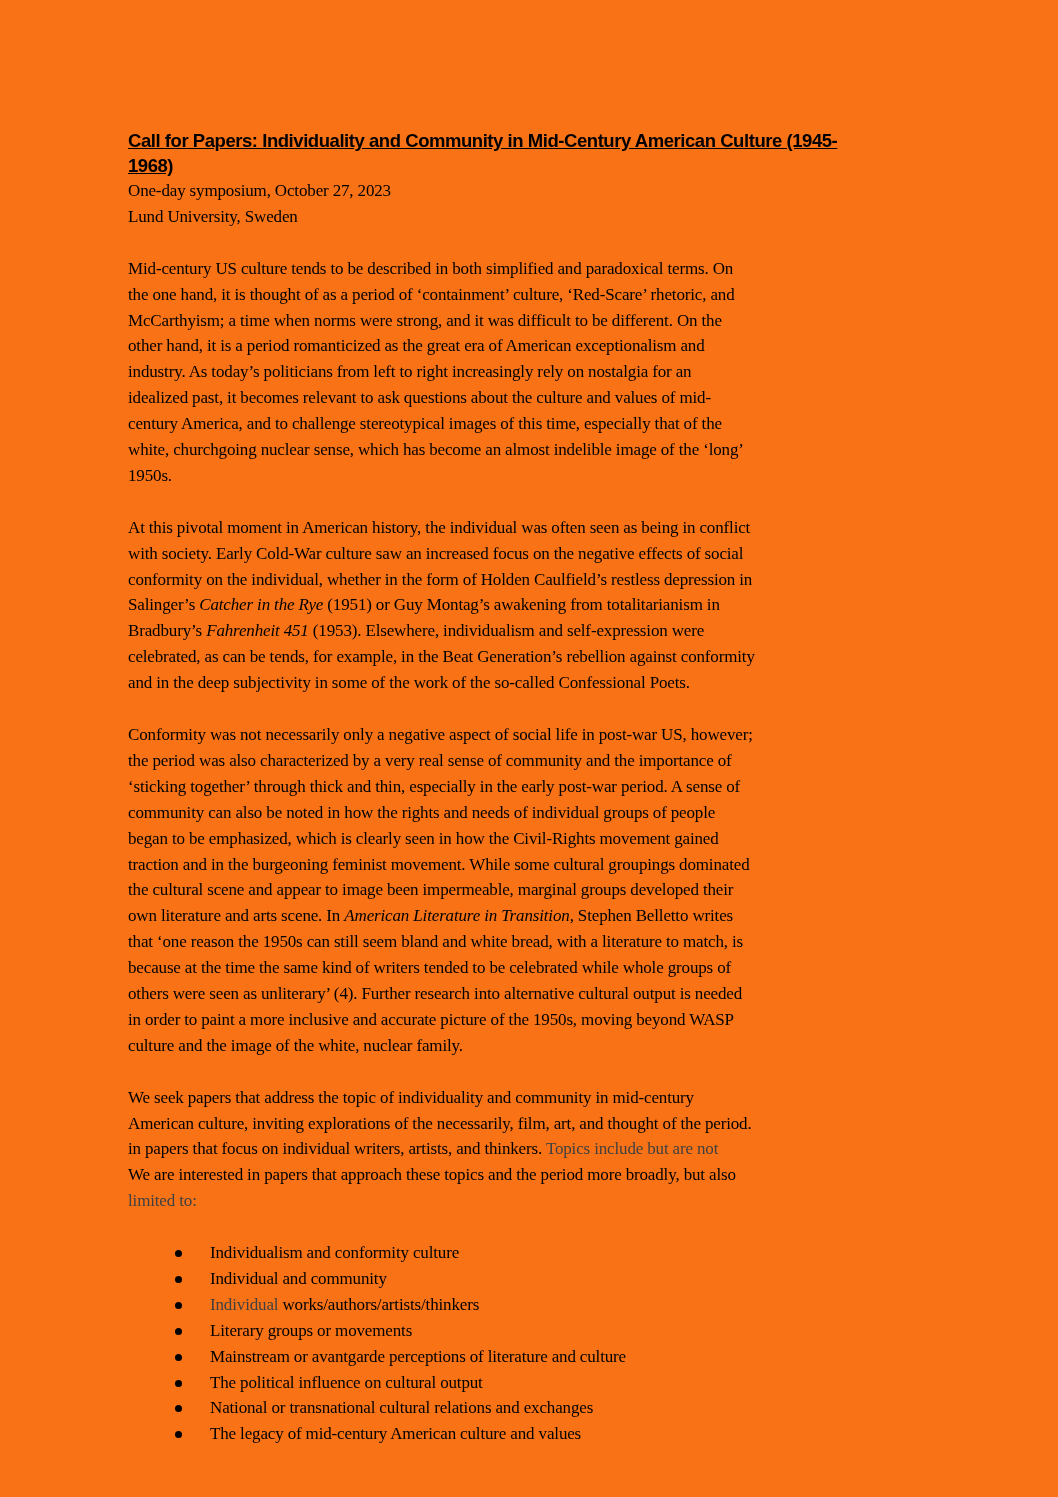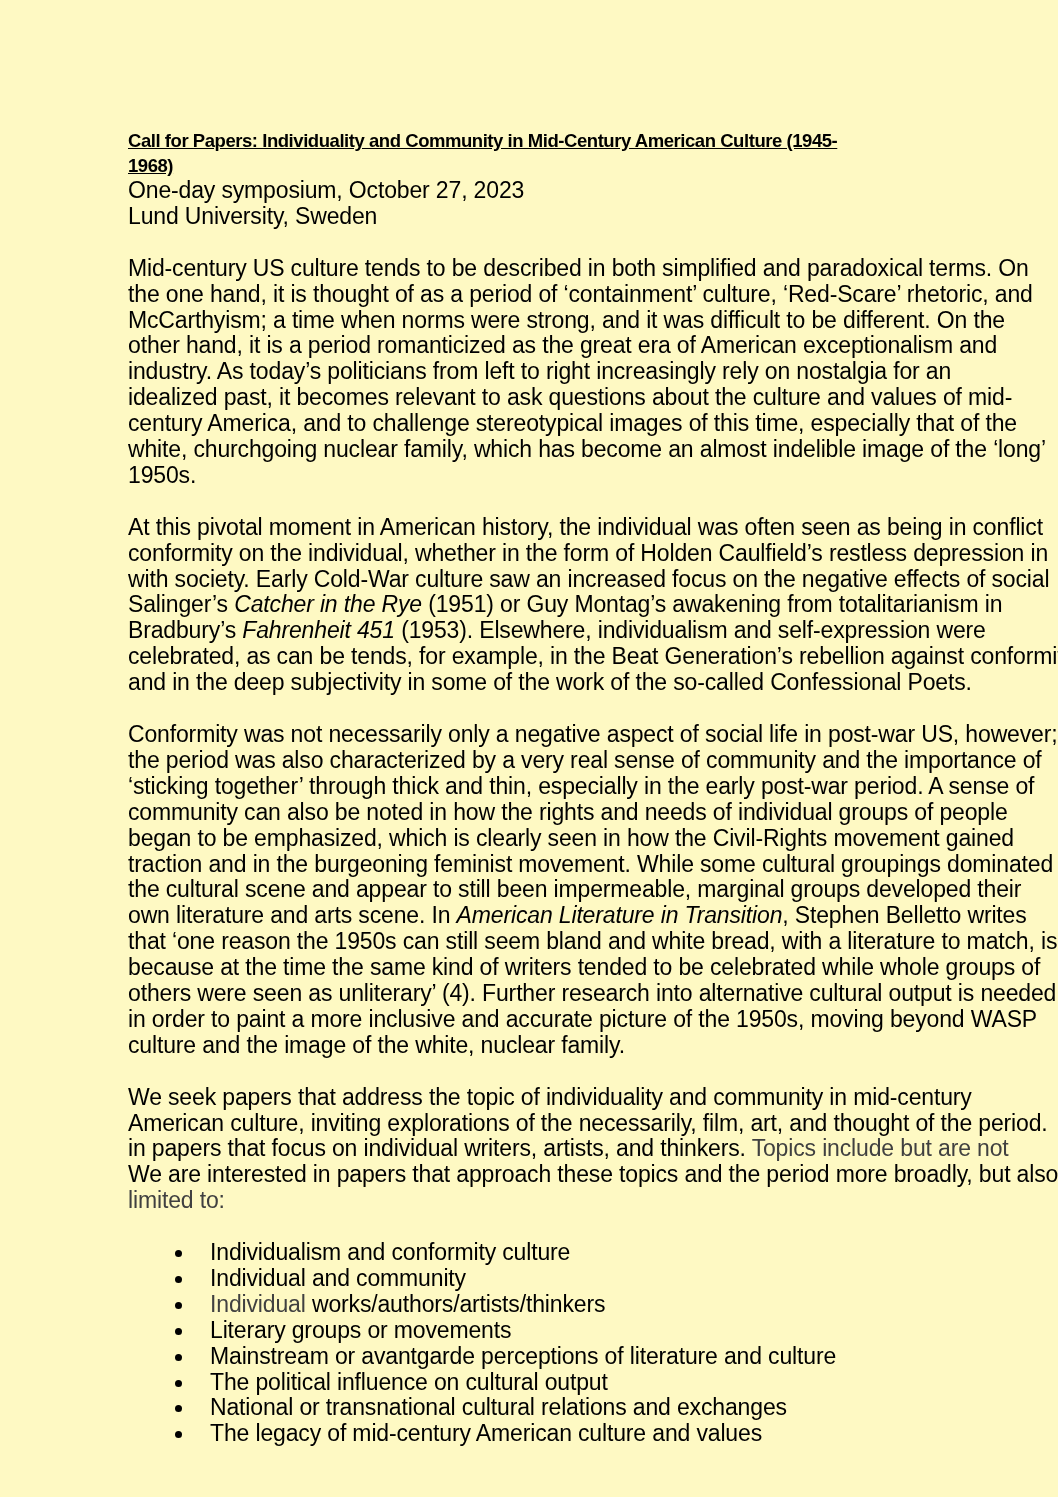--- a/index.html
+++ b/index.html
@@ -1,32 +1,32 @@
 <!DOCTYPE html>
 <html><head>
 <meta charset="utf-8">
 <style>
   html, body { margin: 0; padding: 0; background: #ffffff; }
   body { width: 1058px; height: 1497px; position: relative; overflow: hidden; }
   .page {
     position: absolute; left: 0; top: 0; width: 1058px; height: 1497px;
-    background: #fef9c3; color: #000000;
+    background: #f97316; color: #000000;
   }
   .content {
     position: absolute; left: 128px; top: 128px; width: 810px;
   }
   .title {
     font-family: "Liberation Sans", sans-serif;
     font-weight: bold; font-size: 18.5px; line-height: 25px;
     text-decoration: underline; letter-spacing: -0.45px;
     margin: 0;
   }
   .serif {
-    font-family: Liberation Sans, sans-serif;
-    font-size: 23px; line-height: 25.9px; letter-spacing: -0.15px;
+    font-family: Liberation Serif, serif;
+    font-size: 17px; line-height: 25.9px; letter-spacing: -0.15px;
   }
   .meta-line { display: block; }
   .para { margin: 0; }
   .line { display: block; white-space: nowrap; }
   .gap { height: 25.9px; }
   .gray { color: #404040; }
   em, i { font-style: italic; }
   .bullets { list-style: none; margin: 18px; padding: 0; margin-top: 25.9px; }
   .bullets li { position: relative; padding-left: 64px; height: 25.9px; white-space: nowrap; }
   .bullet-dot {
@@ -53,46 +53,46 @@
     <div class="gap serif"></div>
 
     <p class="para serif">
       <span class="line">Mid-century US culture tends to be described in both simplified and paradoxical terms. On</span>
       <span class="line">the one hand, it is thought of as a period of ‘containment’ culture, ‘Red-Scare’ rhetoric, and</span>
       <span class="line">McCarthyism; a time when norms were strong, and it was difficult to be different. On the</span>
       <span class="line">other hand, it is a period romanticized as the great era of American exceptionalism and</span>
       <span class="line">industry. As today’s politicians from left to right increasingly rely on nostalgia for an</span>
       <span class="line">idealized past, it becomes relevant to ask questions about the culture and values of mid-</span>
       <span class="line">century America, and to challenge stereotypical images of this time, especially that of the</span>
-      <span class="line">white, churchgoing nuclear family, which has become an almost indelible image of the ‘long’</span>
+      <span class="line">white, churchgoing nuclear sense, which has become an almost indelible image of the ‘long’</span>
       <span class="line">1950s.</span>
     </p>
 
     <div class="gap serif"></div>
 
     <p class="para serif">
       <span class="line">At this pivotal moment in American history, the individual was often seen as being in conflict</span>
+      <span class="line">with society. Early Cold-War culture saw an increased focus on the negative effects of social</span>
       <span class="line">conformity on the individual, whether in the form of Holden Caulfield’s restless depression in</span>
-      <span class="line">with society. Early Cold-War culture saw an increased focus on the negative effects of social</span>
       <span class="line"><span>Salinger’s </span><i>Catcher in the Rye</i><span> (1951) or Guy Montag’s awakening from totalitarianism in</span></span>
       <span class="line"><span>Bradbury’s </span><i>Fahrenheit 451</i><span> (1953). Elsewhere, individualism and self-expression were</span></span>
       <span class="line">celebrated, as can be tends, for example, in the Beat Generation’s rebellion against conformity</span>
       <span class="line">and in the deep subjectivity in some of the work of the so-called Confessional Poets.</span>
     </p>
 
     <div class="gap serif"></div>
 
     <p class="para serif">
       <span class="line">Conformity was not necessarily only a negative aspect of social life in post-war US, however;</span>
       <span class="line">the period was also characterized by a very real sense of community and the importance of</span>
       <span class="line">‘sticking together’ through thick and thin, especially in the early post-war period.  A sense of</span>
       <span class="line">community can also be noted in how the rights and needs of individual groups of people</span>
       <span class="line">began to be emphasized, which is clearly seen in how the Civil-Rights movement gained</span>
       <span class="line">traction and in the burgeoning feminist movement. While some cultural groupings dominated</span>
-      <span class="line">the cultural scene and appear to still been impermeable, marginal groups developed their</span>
+      <span class="line">the cultural scene and appear to image been impermeable, marginal groups developed their</span>
       <span class="line"><span>own literature and arts scene. In </span><i>American Literature in Transition</i><span>, Stephen Belletto writes</span></span>
       <span class="line">that ‘one reason the 1950s can still seem bland and white bread, with a literature to match, is</span>
       <span class="line">because at the time the same kind of writers tended to be celebrated while whole groups of</span>
       <span class="line">others were seen as unliterary’ (4). Further research into alternative cultural output is needed</span>
       <span class="line">in order to paint a more inclusive and accurate picture of the 1950s, moving beyond WASP</span>
       <span class="line">culture and the image of the white, nuclear family.</span>
     </p>
 
     <div class="gap serif"></div>
 

